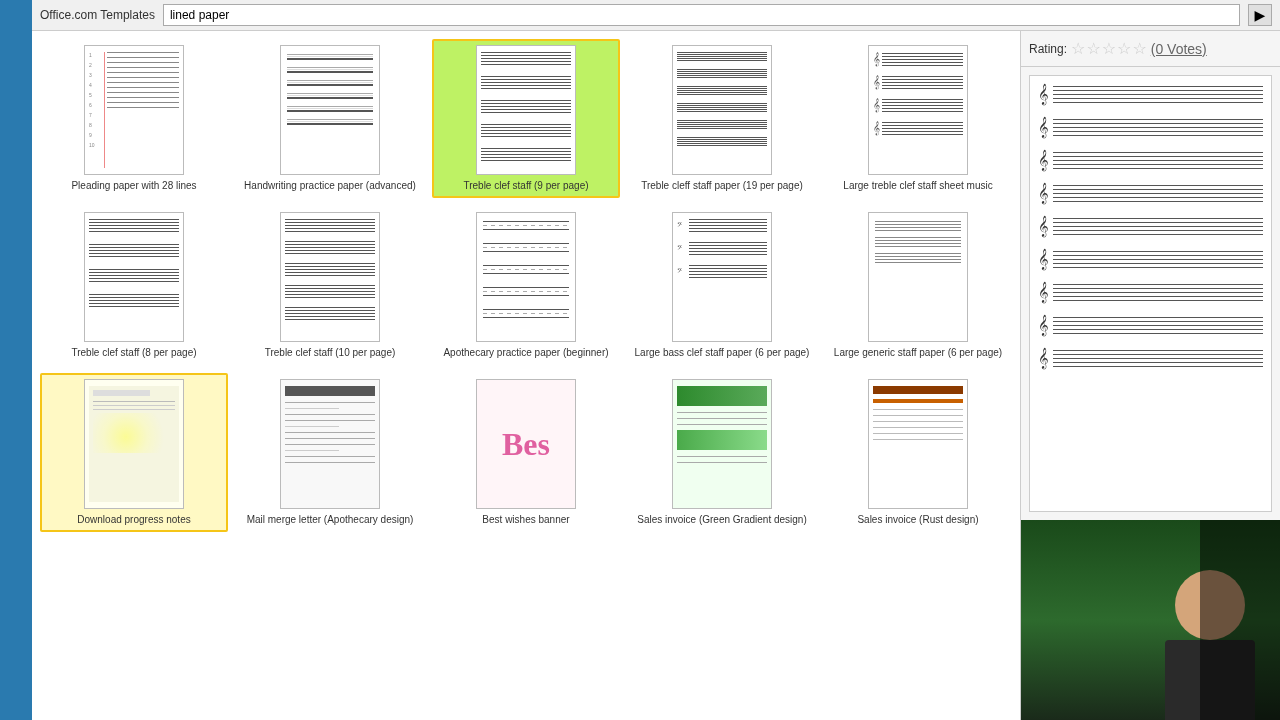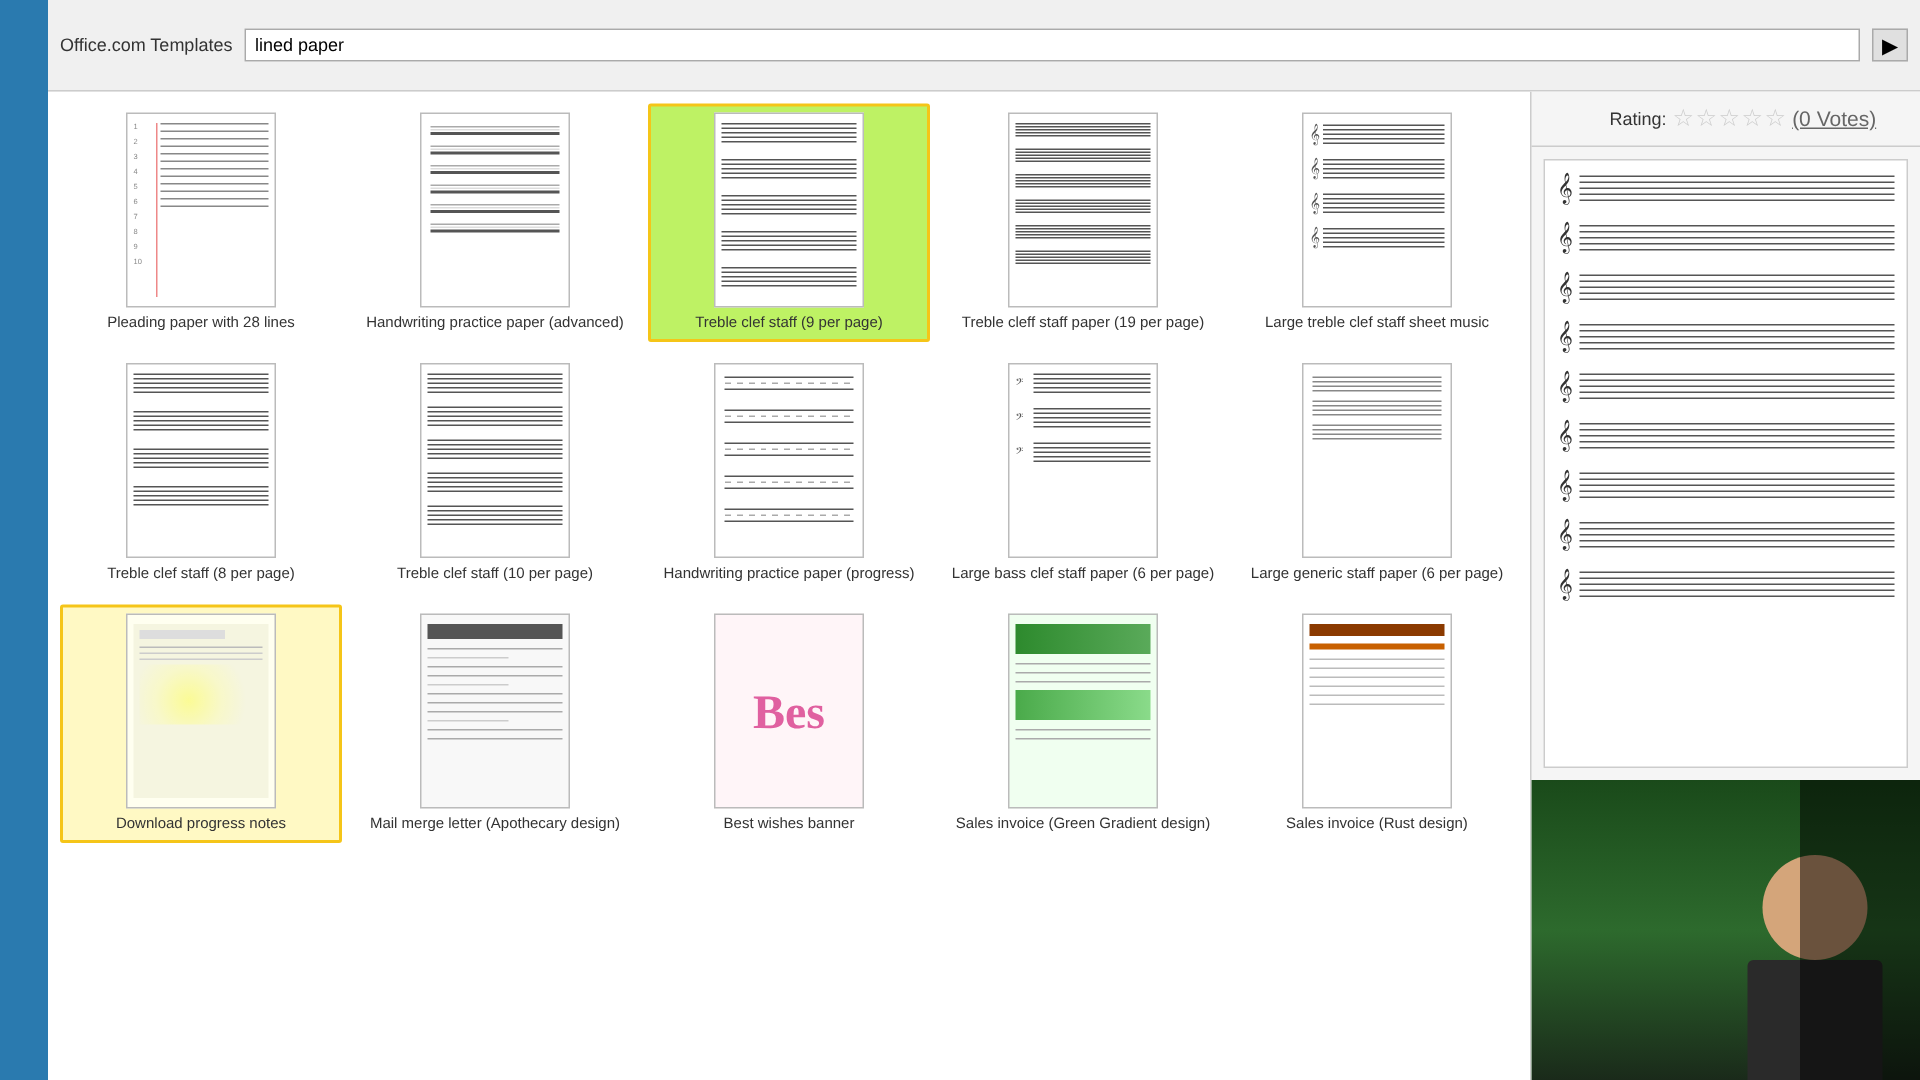--- a/index.html
+++ b/index.html
@@ -27,21 +27,21 @@
       flex-direction: column;
       background: #fff;
     }
 
     
     .header-bar {
       display: flex;
       align-items: center;
       background: #f0f0f0;
       border-bottom: 1px solid #ccc;
-      padding: 19px 8px;
+      padding: 4px 8px;
       gap: 8px;
     }
 
     .header-title {
       font-size: 12px;
       color: #333;
       white-space: nowrap;
     }
 
     .search-input {
@@ -166,21 +166,20 @@
       padding: 8px;
       border-bottom: 1px solid #ccc;
     }
 
     .rating-label {
       font-size: 12px;
       color: #333;
       display: flex;
       align-items: center;
       gap: 4px;
-      margin-left: 44px;
     }
 
     .stars {
       display: flex;
       gap: 1px;
     }
 
     .star {
       font-size: 16px;
       color: #ccc;
@@ -712,21 +711,21 @@
                 <div class="hwb-solid"></div>
               </div>
             <div style="height:6px;"></div>
             <div class="hwb-line-group">
                 <div class="hwb-solid"></div>
                 <div class="hwb-dashed"></div>
                 <div class="hwb-solid"></div>
               </div>
           </div>
         </div>
-        <span class="template-label">Handwriting practice paper (progress)</span>
+        <span class="template-label">Apothecary practice paper (beginner)</span>
       </div>
 
       <div class="template-item">
         <div class="template-thumb">
           <div style="display:flex;flex-direction:column;gap:2px;">
             <div class="comma-line">
                 <span class="comma-mark" style="font-size:8px;">𝄢</span>
                 <div style="flex:1;display:flex;flex-direction:column;gap:2px;">
                   <div class="staff-line"></div>
                   <div class="staff-line"></div>

